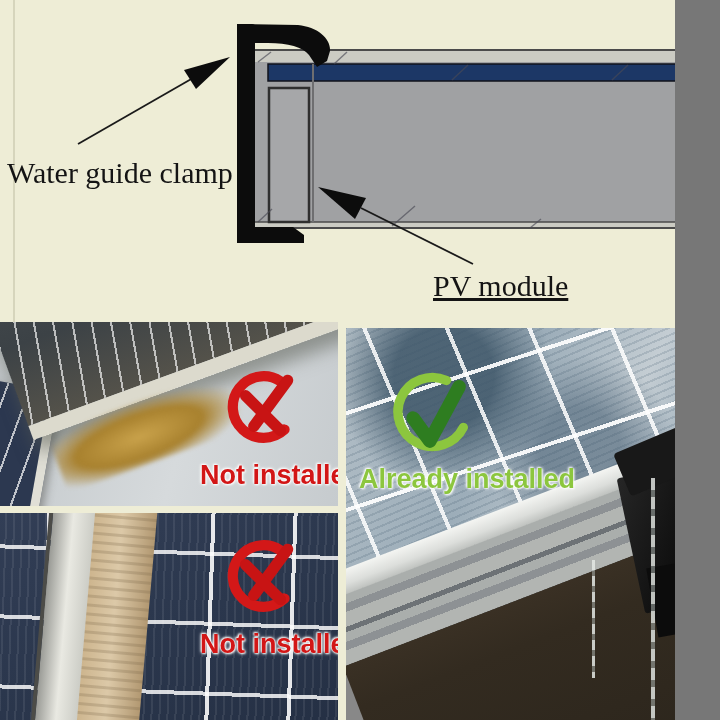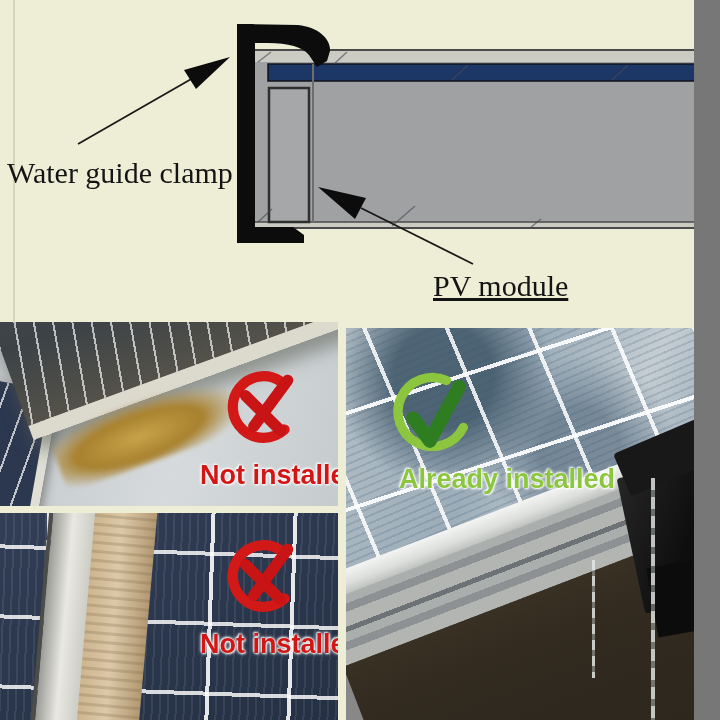--- a/index.html
+++ b/index.html
@@ -1,18 +1,18 @@
 <!DOCTYPE html>
 <html><head>
 <meta charset="utf-8">
 <style>
   html,body{margin:0;padding:0;background:#777;}
   #canvas{
     position:relative;width:675px;height:720px;overflow:hidden;
-    background:#14b8a6;font-family:"Liberation Sans",sans-serif;padding-left:19px;
+    background:#14b8a6;font-family:"Liberation Sans",sans-serif;
   }
   
   .diagram{position:absolute;left:0;top:0;width:720px;height:322px;background:#eeedd6;}
   .diagram .streak{position:absolute;left:13px;top:0;width:2px;height:322px;background:rgba(170,170,140,.35);}
   .diagram svg{position:absolute;left:0;top:0;}
   .dlabel{
     position:absolute;color:#141414;font-family:"Liberation Serif",serif;
     font-size:30px;white-space:nowrap;line-height:1;
   }
   .dlabel.clamp{left:7px;top:158px;}
@@ -107,21 +107,21 @@
     position:absolute;font-weight:bold;font-size:27px;line-height:1;white-space:nowrap;
     text-shadow:0 0 2px #fff,0 0 4px rgba(255,255,255,.95),1px 1px 2px rgba(255,255,255,.85),-1px -1px 2px rgba(255,255,255,.85);
   }
   .caption.neg{color:#d21616;}
   .caption.pos{color:#8cc63e;}
   .photo1 .badge{left:222px;top:46px;}
   .photo1 .caption{left:200px;top:140px;}
   .photo2 .badge{left:222px;top:24px;}
   .photo2 .caption{left:200px;top:118px;}
   .photo3 .badge{left:42px;top:42px;}
-  .photo3 .caption{left:13px;top:138px;margin-left:40px;}
+  .photo3 .caption{left:13px;top:138px;}
 </style>
 </head>
 <body>
 
 <div id="canvas">
 
   <div class="diagram">
     <div class="streak"></div>
 
     <svg width="720" height="322" viewBox="0 0 720 322">

